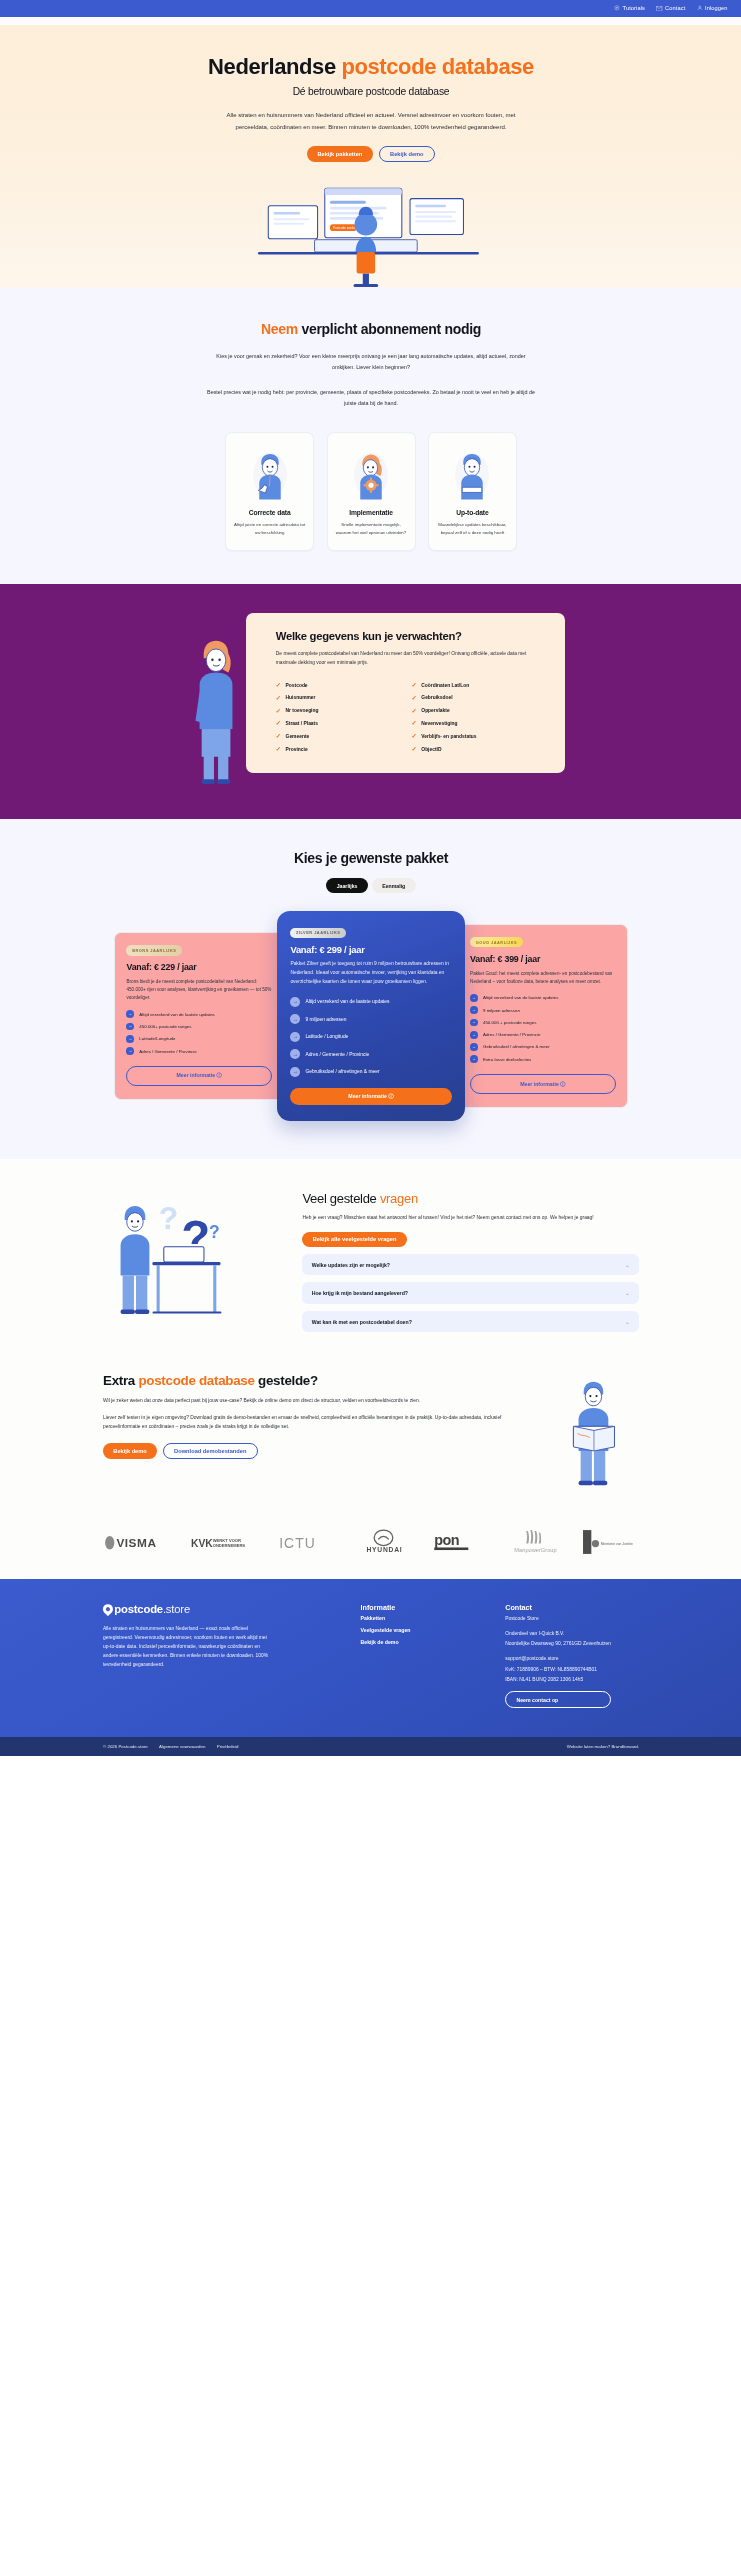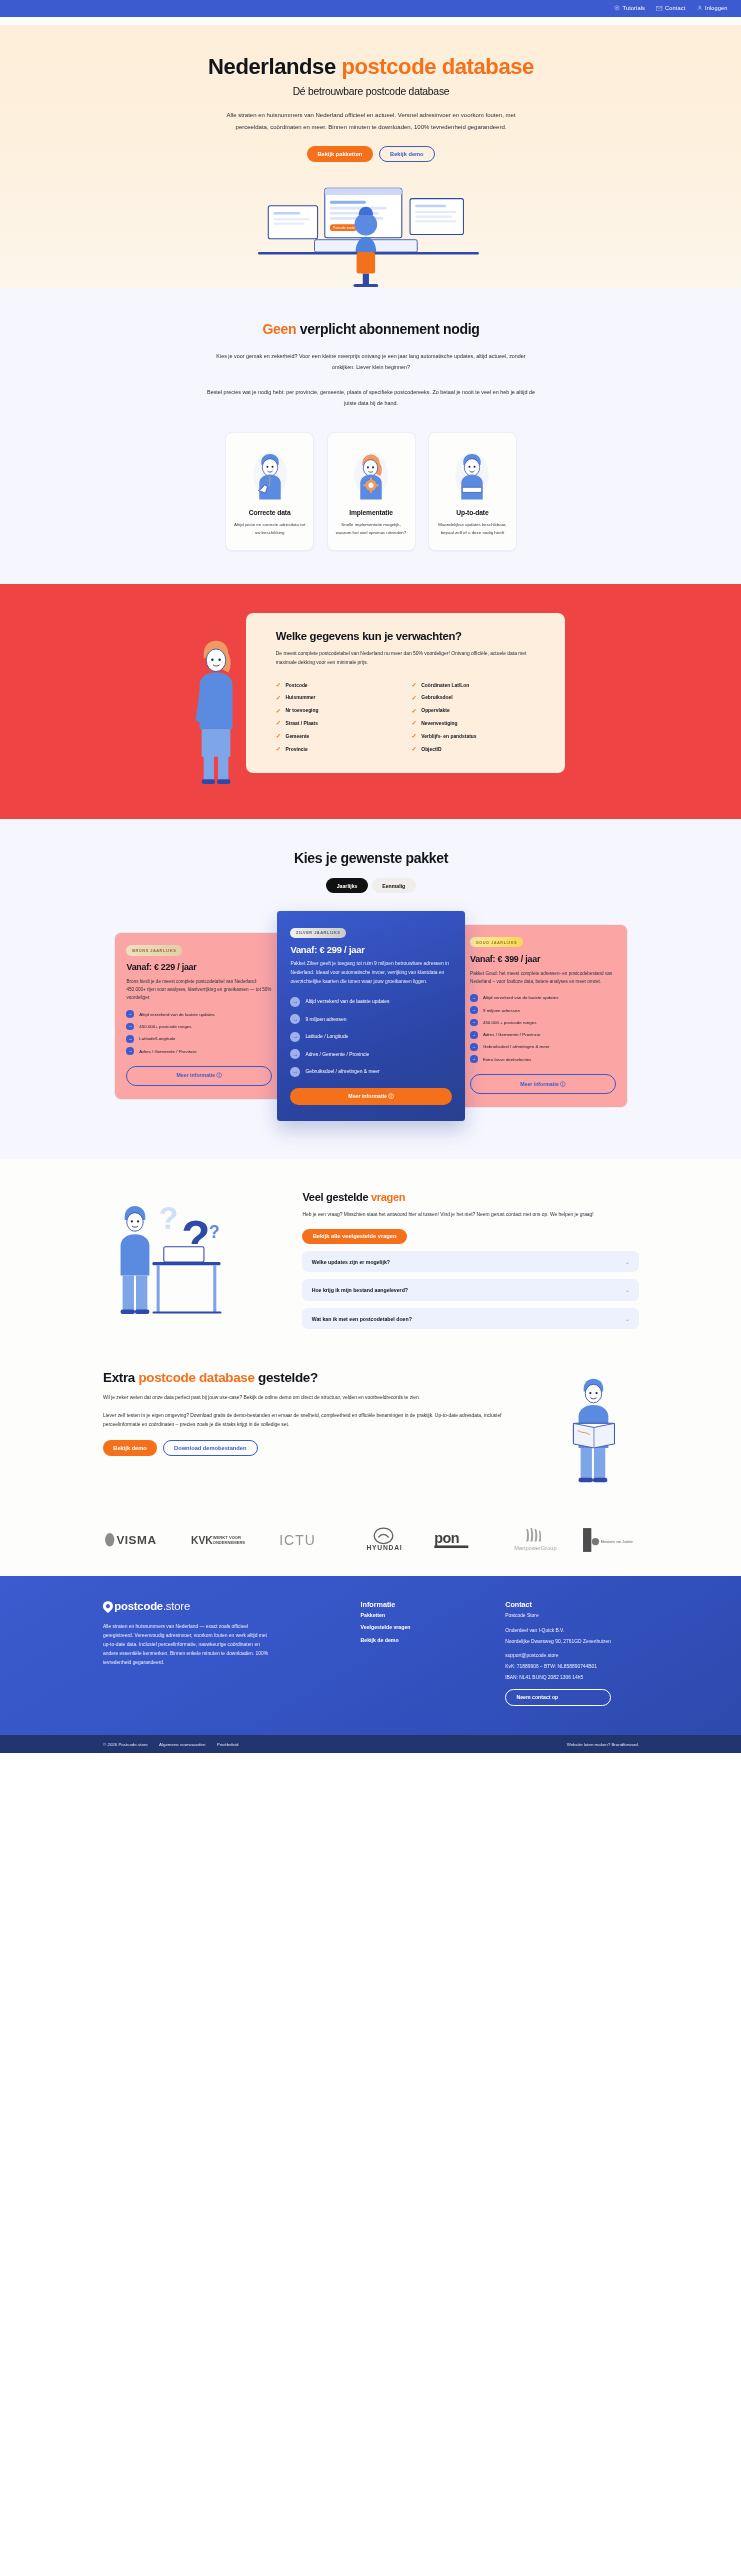--- a/index.html
+++ b/index.html
@@ -31,42 +31,42 @@
   .sub-sec{max-width:330px;margin:14.4px auto 0;text-align:center;font-size:5.4px;line-height:2;color:#2b2f38}
 
   
   .cards3{display:flex;gap:12.4px;justify-content:center;margin-top:23px}
   .fcard{width:89px;background:#fdfdfb;border:0.5px solid #eceef6;border-radius:7.2px;padding:11.3px 7.2px 12.4px;text-align:center;box-shadow:0 0.5px 1.5px rgba(20,30,80,.04)}
   .fcard .illo{height:57px;display:flex;align-items:flex-end;justify-content:center}
   .fcard h3{font-size:6.7px;font-weight:800;margin-top:8.2px;letter-spacing:-0.1px}
   .fcard p{font-size:4.4px;line-height:1.8;color:#3b404c;margin-top:5.2px}
 
   
-  .data-sec{background:#ef4444;padding:29px 0 31px;position:relative}
+  .data-sec{background:#701a75;padding:29px 0 31px;position:relative}
   .data-row{display:flex;align-items:flex-start;justify-content:center;gap:0;position:relative}
   .data-figure{width:82px;flex:none;padding-top:18.5px;margin-right:-13.4px;z-index:2}
   .data-panel{flex:none;width:319px;background:#fdeedd;border-radius:7.2px;padding:17.5px 17.5px 17.5px 30px}
   .data-panel h2{font-size:11.3px;font-weight:800;letter-spacing:-0.3px}
   .data-panel .lead{font-size:4.9px;line-height:1.85;color:#2b2f38;margin-top:7.2px;max-width:268px}
   .check-grid{display:flex;gap:0;margin-top:11.3px}
   .check-col{width:50%}
   .chk{display:flex;align-items:center;gap:4.6px;font-size:4.9px;font-weight:600;padding:3.3px 0}
   .chk .tick{color:#f4701b;font-size:6.2px;font-weight:700;line-height:1}
 
   
   .pricing{background:#f6f7fe;padding:31px 0 38px}
   .toggle{display:flex;gap:4.1px;justify-content:center;margin-top:12.4px}
   .tg{border-radius:515px;font-size:5.2px;font-weight:700;padding:4.1px 10.3px;cursor:pointer;border:none}
   .tg.on{background:#111;color:#fff}
   .tg.off{background:#f0eeea;color:#111}
   .plans{display:flex;align-items:center;justify-content:center;margin-top:18.5px;gap:0;position:relative}
   .plan{background:#fca5a5;border:0.5px solid #e9ebf4;border-radius:7.2px;padding:12.4px 11.3px 13.4px;width:170px;display:flex;flex-direction:column}
   .plan.left{margin-right:-7.2px}
   .plan.right{margin-left:-7.2px}
-  .plan.feat{background:linear-gradient(160deg,#3b5bce 0%,#2c46a9 60%,#27408f 100%);border:none;width:188px;padding:16.5px 13.4px 15.5px;z-index:3;border-radius:3px;box-shadow:0 8.2px 20.6px rgba(32,52,140,.25);color:#fff}
+  .plan.feat{background:linear-gradient(160deg,#3b5bce 0%,#2c46a9 60%,#27408f 100%);border:none;width:188px;padding:16.5px 13.4px 15.5px;z-index:3;border-radius:13px;box-shadow:0 8.2px 20.6px rgba(32,52,140,.25);color:#fff}
   .badge{display:inline-block;border-radius:515px;font-size:3.9px;font-weight:700;letter-spacing:0.5px;padding:2.6px 5.7px;align-self:flex-start}
   .badge.bronze{background:linear-gradient(90deg,#efe0c3,#e4cfa6);color:#8a6d33}
   .badge.silver{background:linear-gradient(90deg,#f2f2f2,#c9cacc);color:#5c5f66}
   .badge.gold{background:linear-gradient(90deg,#fdeb9e,#f6d council);background:linear-gradient(90deg,#fdeea0,#f5d757);color:#9b7b10}
   .price{font-size:8.8px;font-weight:800;margin-top:6.7px;letter-spacing:-0.2px}
   .plan.feat .price{font-size:9.3px}
   .plan p.desc{font-size:4.6px;line-height:1.75;margin-top:5.7px;color:#2f3440}
   .plan.feat p.desc{color:#eaeefb;font-size:4.9px;line-height:1.8}
   .flist{margin-top:8.2px;display:flex;flex-direction:column;gap:4.6px;flex:1}
   .plan.feat .flist{gap:7.7px;margin-top:10.3px}
@@ -76,21 +76,21 @@
   .plan.feat .arrw{width:9.8px;height:9.8px;background:#9fb0ea;color:#2b44a2;font-size:5.2px}
   .plan .cta{margin-top:11.3px;width:100%;text-align:center;border-radius:515px;font-size:5.2px;font-weight:700;padding:5.2px 0;cursor:pointer}
   .cta-outline{border:0.5px solid #3b5bce;color:#3b5bce;background:transparent}
   .cta-orange{border:none;background:#f4701b;color:#fff}
 
   
   .faq{background:#fdfdfb;padding:30px 0 31px}
   .faq-row{display:flex;gap:14.4px;align-items:flex-start}
   .faq-left{width:185px;flex:none}
   .faq-right{flex:1;padding-top:2.1px}
-  .faq-right h2{font-size:11px;font-weight:700;letter-spacing:-0.3px}
+  .faq-right h2{font-size:13px;font-weight:400;letter-spacing:-0.3px}
   .faq-right h2 .accent{color:#f4701b}
   .faq-right p.lead{font-size:4.9px;line-height:1.85;margin-top:7.2px;color:#2b2f38}
   .faq-btn{margin-top:9.3px;display:inline-block}
   .acc{margin-top:7.2px;background:#edf1fd;border-radius:5.7px;padding:7.7px 9.3px;display:flex;align-items:center;justify-content:between;cursor:pointer}
   .acc span.q{font-size:5.2px;font-weight:800;flex:1}
   .acc span.cv{color:#9aa3bd;font-size:5.7px}
 
   
   .discover{background:#fdfdfb;padding:9.3px 0 20.6px}
   .disc-row{display:flex;gap:15.5px;align-items:flex-start}
@@ -196,21 +196,21 @@
     <path d="M236 78c0-10 6-16 14-16s14 6 14 16z" fill="#3f6fd4"></path>
     <rect x="232" y="150" width="36" height="42" rx="4" fill="#f4701b"></rect>
     <rect x="244" y="192" width="12" height="22" fill="#2f49a8"></rect>
     <rect x="226" y="212" width="48" height="6" rx="3" fill="#2f49a8"></rect>
   </svg>
 </section>
 
 <section class="sec-lav">
   <div class="wrap">
     <h2 class="h-sec">
-      <span class="accent">Geen</span><span> verplicht abonnement nodig</span>
+      <span class="accent">Neem</span><span> verplicht abonnement nodig</span>
     </h2>
     <p class="sub-sec">Kies je voor gemak en zekerheid? Voor een kleine meerprijs ontvang je een jaar lang automatische updates, altijd actueel, zonder omkijken. Liever klein beginnen?</p>
     <p class="sub-sec">Bestel precies wat je nodig hebt: per provincie, gemeente, plaats of specifieke postcodereeks. Zo betaal je nooit te veel en heb je altijd de juiste data bij de hand.</p>
 
     <div class="cards3">
       <div class="fcard">
         <div class="illo">
           <svg width="44" height="55" viewBox="0 0 86 106">
               <ellipse cx="43" cy="56" rx="33" ry="44" fill="#f5f6f9"></ellipse>
               <path d="M26 30c0-9 8-15 17-15s17 6 17 15v6H26z" fill="#5b8be0"></path>

